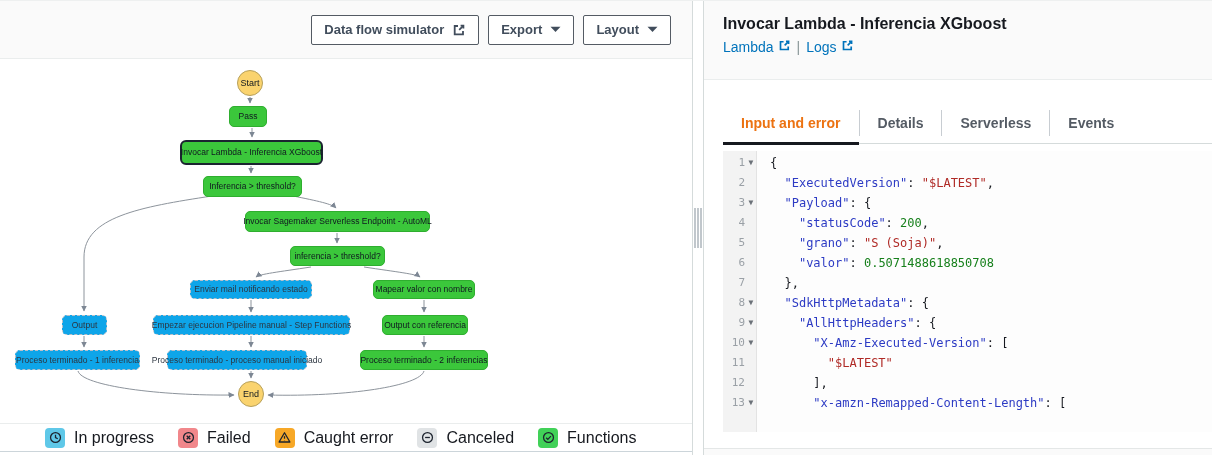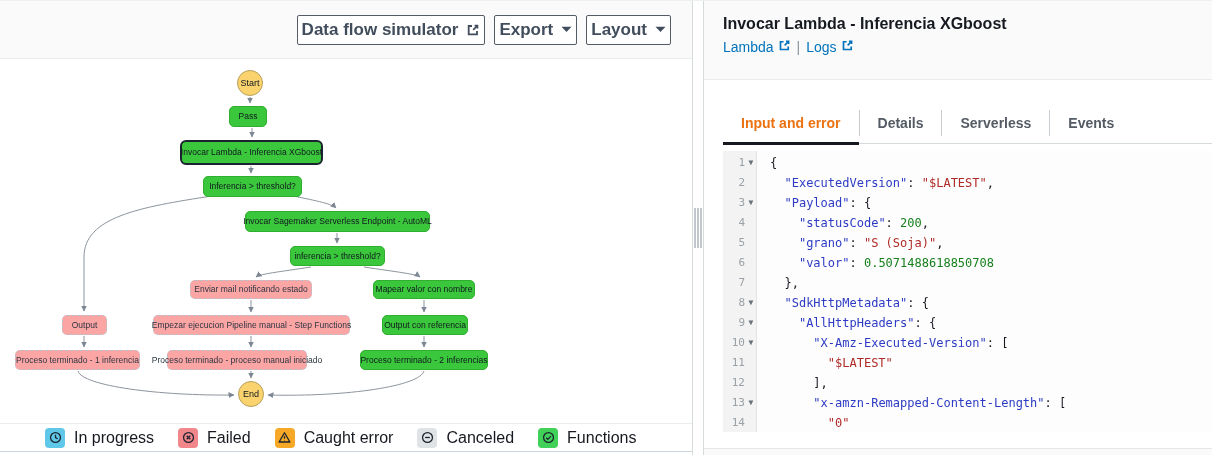--- a/index.html
+++ b/index.html
@@ -2,29 +2,29 @@
 <html style="--green: #3bc73b; --green-border: #2fae2f; --yellow: #fad36e; --orange: #ec7211; --link: #0073bb; --tok-key: #2d3bc4; --tok-str: #b02b27; --tok-num: #17801c;"><head>
 <meta charset="utf-8">
 <style>
   * { margin:0; padding:0; box-sizing:border-box; }
   html,body { width:1212px; height:455px; background:#fff; font-family:"Liberation Sans", sans-serif; color:#16191f; overflow:hidden; }
   .app { position:relative; width:1212px; height:455px; border-top:1px solid #eef0f0; display:flex; }
 
   
   .left-panel { position:relative; width:692px; height:100%; }
   .toolbar { height:58px; background:#fafafa; border-bottom:1px solid #eaeded; display:flex; align-items:center; justify-content:flex-end; gap:9px; padding-right:21px; }
-  .btn { display:inline-flex; align-items:center; gap:8px; height:30px; padding:0 4px; background:#fff; border:1px solid #545b64; border-radius:2px; font-size:17px; font-weight:bold; color:#414d5c; cursor:pointer; white-space:nowrap; }
+  .btn { display:inline-flex; align-items:center; gap:8px; height:30px; padding:0 12px; background:#fff; border:1px solid #545b64; border-radius:2px; font-size:13px; font-weight:bold; color:#414d5c; cursor:pointer; white-space:nowrap; }
   .btn svg { display:block; }
 
   .diagram { position:relative; width:692px; height:365px; background:#fff;padding-left:28px; }
   .edges { position:absolute; left:0; top:0; }
   .node { position:absolute; display:flex; align-items:center; justify-content:center; font-size:8.5px; line-height:1; white-space:nowrap; border-radius:5px; color:#101820; }
   .node.succeeded { background:var(--green); border:1px solid var(--green-border); }
   .node.succeeded-selected { background:var(--green); border:2px solid #1b2430; border-radius:6px; }
-  .node.not-executed { background:#fca5a5; border:1px dashed #b9c0c9; color:#2c3540; }
+  .node.not-executed { background:#0ea5e9; border:1px dashed #b9c0c9; color:#2c3540; }
   .node.terminal { background:var(--yellow); border:1px solid #b7a05a; border-radius:50%; font-size:9px; }
 
   .legend { position:absolute; left:0; bottom:3px; width:692px; height:29px; border-top:1px solid #eaeded; border-bottom:1px solid #ccd5da; display:flex; align-items:center; padding-left:45px; gap:24px; background:#fff; }
   .legend-item { display:flex; align-items:center; gap:9px; font-size:16px; color:#16191f; }
   .legend-icon { width:20px; height:20px; border-radius:4px; display:flex; align-items:center; justify-content:center; }
 
   
   .splitter { width:12px; height:100%; background:#fff; border-left:1px solid #d5dbdb; border-right:1px solid #d5dbdb; display:flex; align-items:center; justify-content:center; cursor:col-resize; }
   .grip { display:flex; gap:1px; height:40px; }
   .grip i { width:2px; height:40px; background:#c1c7cc; }
@@ -317,25 +317,18 @@
             </span>
             <span class="code"><span class="tk-p">      ],</span></span>
           </div>
           <div class="cl">
             <span class="g">
               <span class="num">13</span>
               <span class="fold">▼</span>
             </span>
             <span class="code"><span class="tk-p">      </span><span class="tk-k">"x-amzn-Remapped-Content-Length"</span><span class="tk-p">: [</span></span>
           </div>
-          <div class="cl">
-            <span class="g">
-              <span class="num">14</span>
-              <span class="fold"></span>
-            </span>
-            <span class="code"><span class="tk-p">        </span><span class="tk-s">"0"</span></span>
-          </div>
         </div>
     </div>
 
     <div class="right-footer"></div>
   </div>
 </div>
 
 </body></html>

